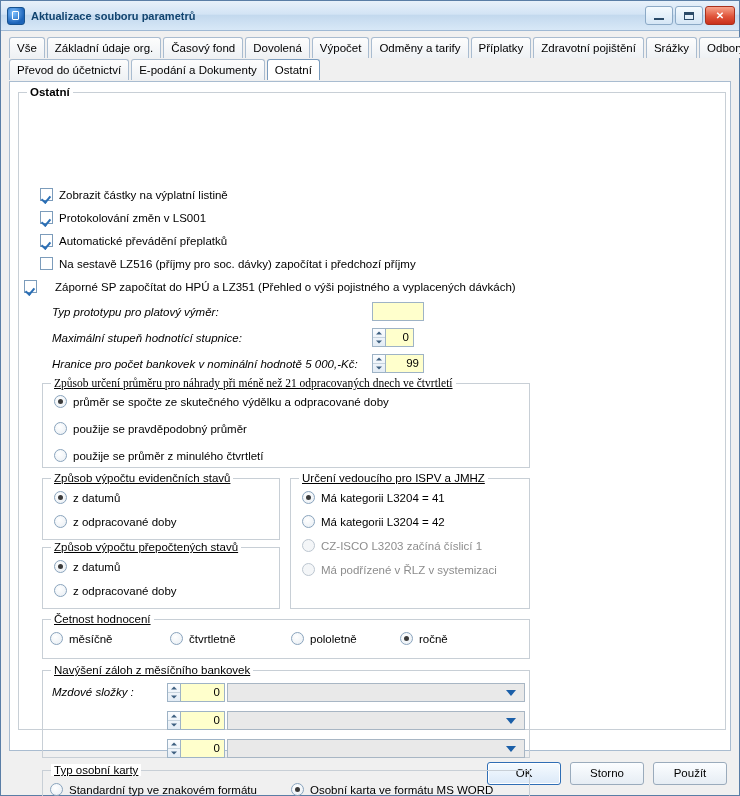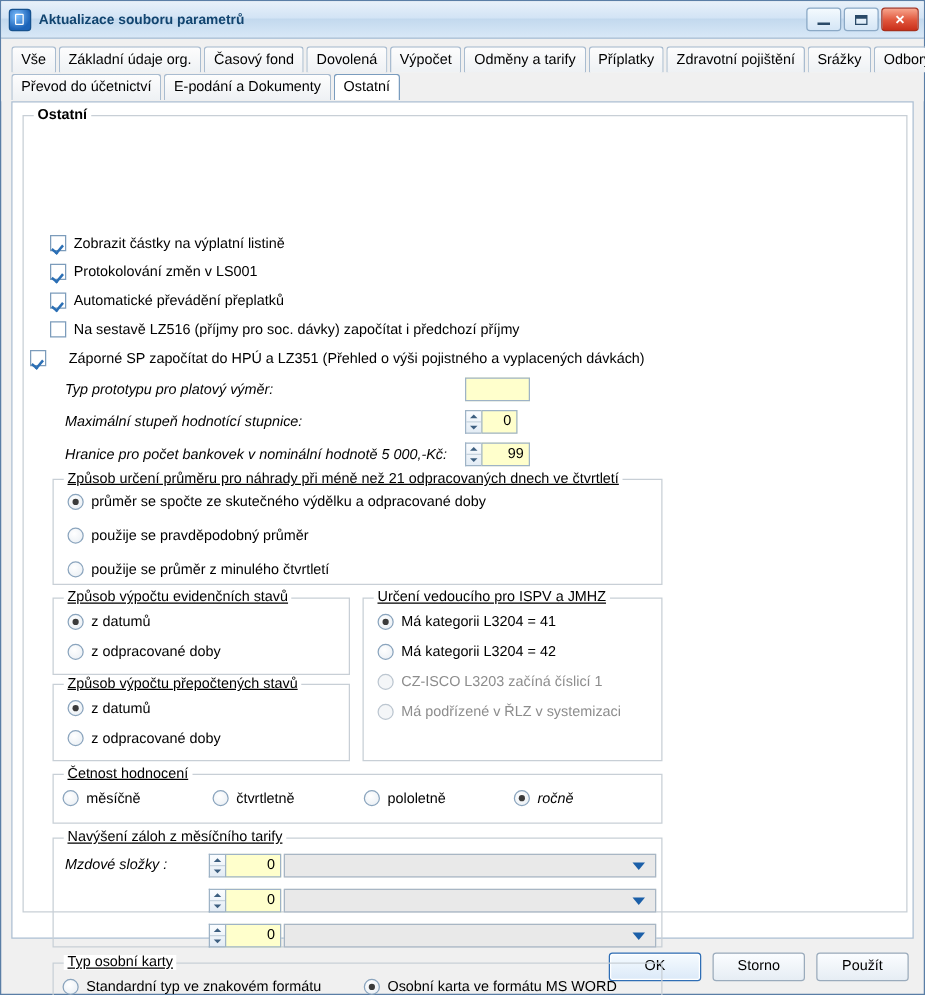--- a/index.html
+++ b/index.html
@@ -383,21 +383,21 @@
     <div class="spin" style="left:362px; top:272px;">
       <div class="up">
           <span class="ar"></span>
         </div>
       <div class="dn">
           <span class="ar"></span>
         </div>
     </div>
     <div class="field" style="left:375px; top:272px; width:39px;">99</div>
 
-    <div class="group" style="left:32px; top:301px; width:488px; height:85px;">
+    <div class="group" style="left:32px; top:301px; width:488px; height:85px;font-family:Liberation Serif, serif;">
       <div class="legend">Způsob určení průměru pro náhrady při méně než 21 odpracovaných dnech ve čtvrtletí</div>
     </div>
     <div class="rb" style="left:44px; top:313px;">
       <span class="rbox sel"></span>
       <span class="lbl">průměr se spočte ze skutečného výdělku a odpracované doby</span>
     </div>
     <div class="rb" style="left:44px; top:340px;">
       <span class="rbox"></span>
       <span class="lbl">použije se pravděpodobný průměr</span>
     </div>
@@ -458,27 +458,27 @@
       <span class="lbl">měsíčně</span>
     </div>
     <div class="rb" style="left:160px; top:550px;">
       <span class="rbox"></span>
       <span class="lbl">čtvrtletně</span>
     </div>
     <div class="rb" style="left:281px; top:550px;">
       <span class="rbox"></span>
       <span class="lbl">pololetně</span>
     </div>
-    <div class="rb" style="left:401px; top:550px;font-style:italic;">
+    <div class="rb" style="left:390px; top:550px;">
       <span class="rbox sel"></span>
       <span class="lbl">ročně</span>
     </div>
 
     <div class="group" style="left:32px; top:588px; width:488px; height:88px;">
-      <div class="legend">Navýšení záloh z měsíčního tarify</div>
+      <div class="legend">Navýšení záloh z měsíčního bankovek</div>
     </div>
     <div class="lab" style="left:42px; top:604px;">Mzdové složky :</div>
 
     <div class="spin" style="left:157px; top:601px;">
       <div class="up">
           <span class="ar"></span>
         </div>
       <div class="dn">
           <span class="ar"></span>
         </div>

